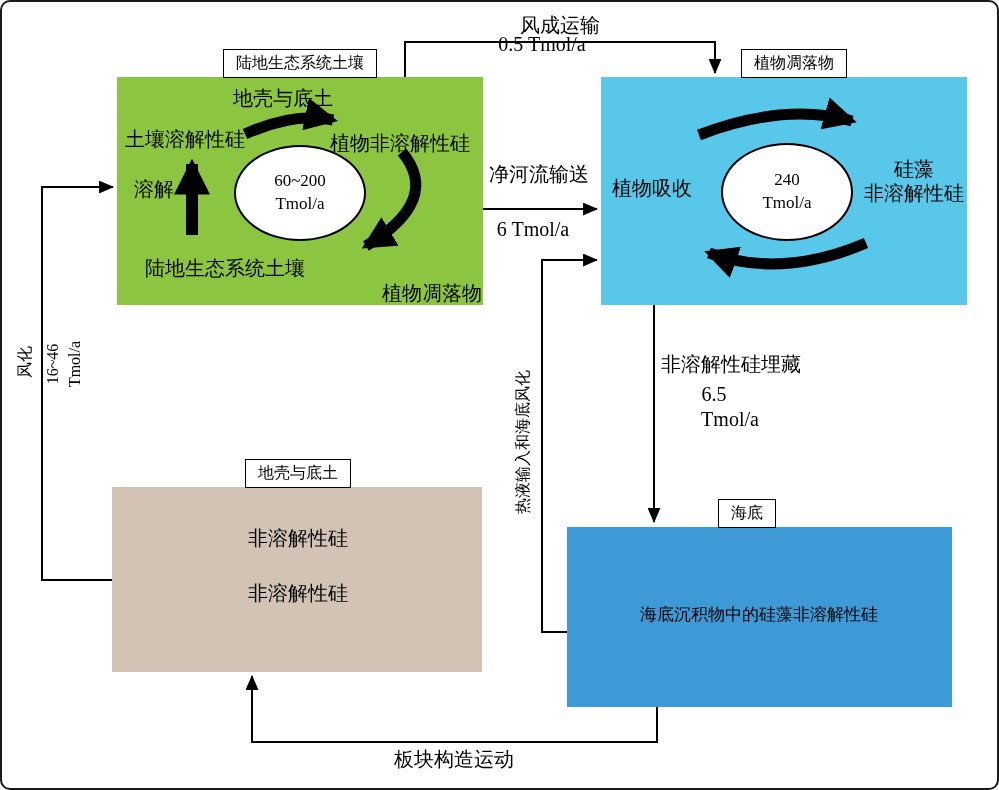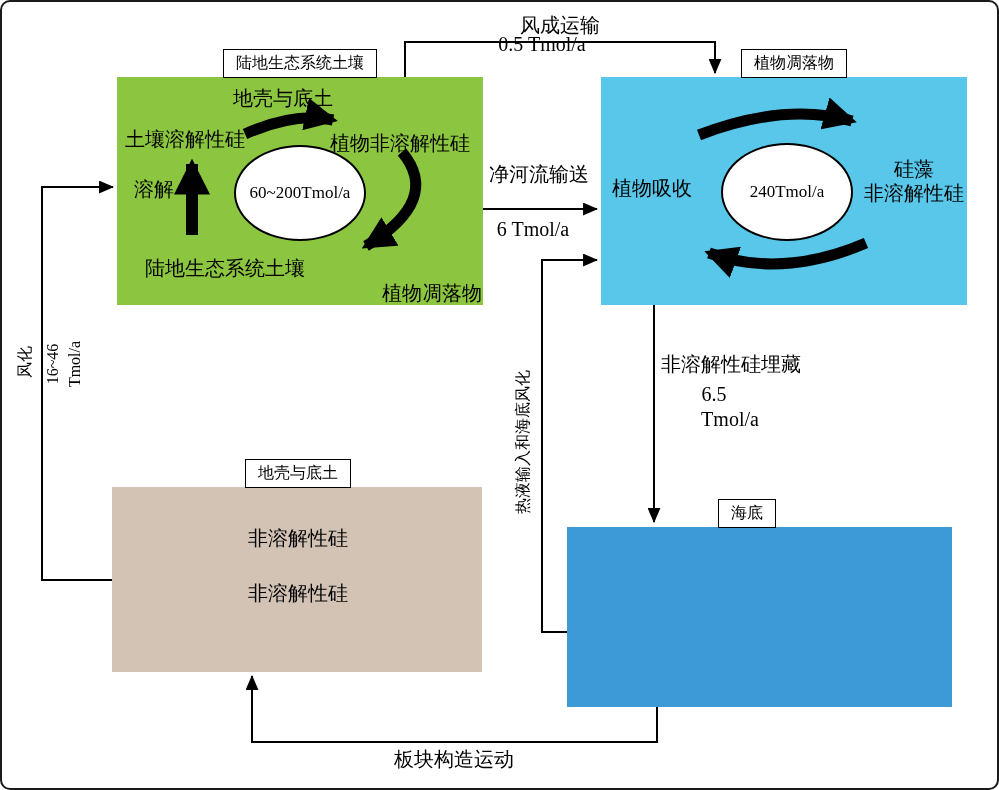--- a/index.html
+++ b/index.html
@@ -5,21 +5,21 @@
   html,body { margin:0; padding:0; background:#ffffff; }
   .frame {
     position:relative; width:999px; height:790px; background:#ffffff;
     border:2px solid #1a1a1a; border-radius:10px; box-sizing:border-box;
     font-family:"Liberation Serif","DejaVu Serif",serif; color:#000; overflow:hidden;
   }
   .box { position:absolute; z-index:1; }
   .arrows { position:absolute; left:0; top:0; z-index:3; pointer-events:none; }
   .ellipse {
     position:absolute; z-index:2; background:#ffffff; border:2px solid #000;
-    border-radius:50%; display:flex; flex-direction:row; align-items:center;
+    border-radius:50%; display:flex; flex-direction:column; align-items:center;
     justify-content:center; font-size:17px; line-height:1.35; text-align:center;
   }
   .lbl {
     position:absolute; z-index:4; transform:translate(-50%,-50%);
     font-size:20px; white-space:nowrap; line-height:1.2; text-align:center;
   }
   .vlbl {
     position:absolute; z-index:4; transform:translate(-50%,-50%) rotate(-90deg);
     font-size:16px; white-space:nowrap; line-height:1.2;
   }
@@ -95,20 +95,21 @@
 
   <div class="lbl" style="left:650px;top:186px">植物吸收</div>
   <div class="lbl" style="left:912px;top:179px">
     <div>硅藻</div>
     <div>非溶解性硅</div>
   </div>
 
   <div class="lbl" style="left:296px;top:536px">非溶解性硅</div>
   <div class="lbl" style="left:296px;top:591px">非溶解性硅</div>
 
+  <div class="lbl big" style="left:757px;top:613px">海底沉积物中的硅藻非溶解性硅</div>
 
   <div class="lbl" style="left:558px;top:23px">风成运输</div>
   <div class="lbl" style="left:540px;top:42px">0.5 Tmol/a</div>
 
   <div class="lbl" style="left:537px;top:172px">净河流输送</div>
   <div class="lbl" style="left:531px;top:227px">6 Tmol/a</div>
 
   <div class="vlbl" style="left:521px;top:440px">热液输入和海底风化</div>
 
   <div class="lbl" style="left:729px;top:362px">非溶解性硅埋藏</div>

